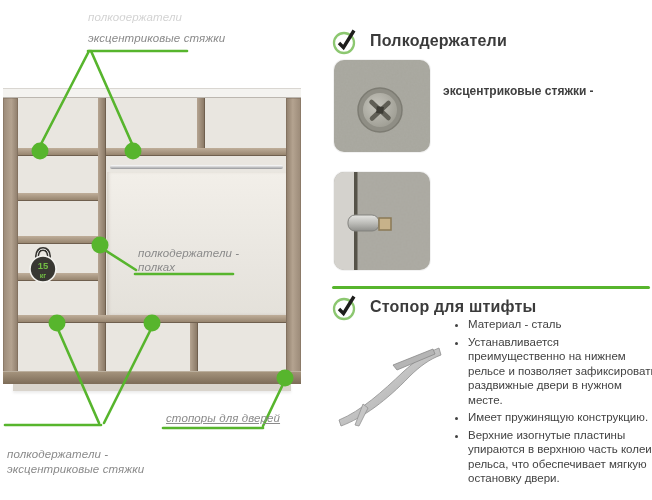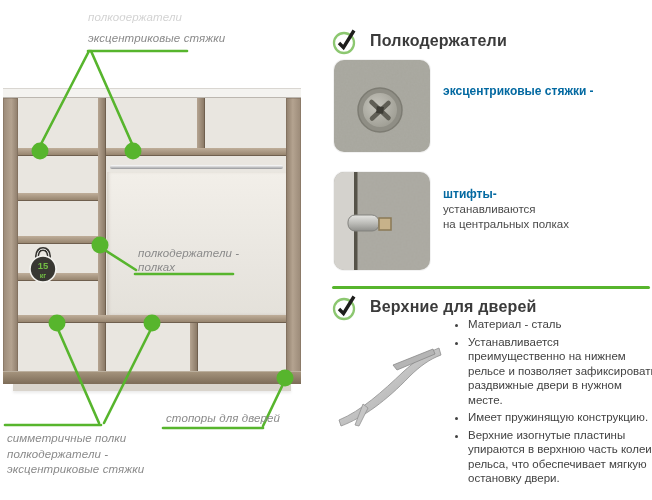--- a/index.html
+++ b/index.html
@@ -40,21 +40,21 @@
             background:linear-gradient(#a7967f,#7d6c58);
             box-shadow:inset 0 1px 0 rgba(255,255,255,.25);}
   .plinth{left:10px;top:296px;width:278px;height:7px;background:#d9d4cc;
           box-shadow:0 2px 3px rgba(0,0,0,.08);}
   
   #right-col{left:331px;top:0;width:321px;height:500px;}
   .sec-header{position:absolute;display:flex;align-items:center;gap:11px;}
   .sec-title{font-size:16px;font-weight:bold;color:#3b3b3b;letter-spacing:.2px;}
   .photo{position:absolute;border-radius:10px;overflow:hidden;box-shadow:0 0 0 1px rgba(0,0,0,.05);}
   .hw-text{position:absolute;font-size:11.5px;color:#4a4a4a;line-height:15px;}
-  .hw-text b{font-size:12px;color:#0369a1;}
+  .hw-text b{font-size:12px;color:#404040;}
   .green-divider{position:absolute;left:1px;top:286px;width:318px;height:3px;background:#57b52d;border-radius:2px;}
   .bullets{position:absolute;left:122px;top:317px;width:206px;}
   .bullets ul{margin:0;padding-left:15px;}
   .bullets li{font-size:11.5px;color:#424242;line-height:14.5px;margin-bottom:3px;}
   svg{display:block;}
 </style>
 </head>
 <body>
 
 <div class="abs" id="wardrobe">
@@ -121,25 +121,25 @@
 
 <div class="diag-label faded" style="left:88px;top:15px;">
   <span>полкодержатели</span>
 </div>
 <div class="diag-label" style="left:88px;top:31px;">эксцентриковые стяжки</div>
 <div class="diag-label" style="left:138px;top:246px;">
   <span>полкодержатели -</span><br>
   <span>полках</span>
 </div>
 <div class="diag-label" style="left:7px;top:431px;line-height:15.5px;">
-  <span>симметричные полки</span><br>
+  <br>
   <span>полкодержатели -</span><br>
   <span>эксцентриковые стяжки</span>
 </div>
-<div class="diag-label" style="left:166px;top:411px;">стопоры для дверей</div>
+<div class="diag-label" style="left:166px;top:411px;text-decoration:underline;">стопоры для дверей</div>
 
 <div class="abs" id="right-col">
 
   <div class="sec-header" style="left:1px;top:26px;">
     <span>
       <svg width="27" height="29" viewBox="0 0 27 29">
         <circle cx="12" cy="17" r="10" fill="#ffffff" stroke="#8cc770" stroke-width="2.3"></circle>
         <path d="M7 17 L11.5 21.5 L22 4.5" fill="none" stroke="#1e1e1c" stroke-width="3.4"></path>
       </svg>
     </span>
@@ -185,36 +185,31 @@
         </linearGradient>
       </defs>
       <rect width="96" height="98" fill="#aaa8a0"></rect>
       <rect width="96" height="98" filter="url(#noise2)"></rect>
       <rect x="0" y="0" width="20" height="98" fill="#d4d2cd"></rect>
       <rect x="20" y="0" width="3.5" height="98" fill="#565349"></rect>
       <rect x="14" y="43" width="31" height="16" rx="7" fill="url(#pinG)" stroke="#83837f" stroke-width="1"></rect>
       <rect x="45" y="46" width="12" height="12" fill="#c7b28a" stroke="#8a7956" stroke-width="1.5"></rect>
     </svg>
   </div>
-  <div class="hw-text" style="left:112px;top:187px;width:206px;">
-    <b>штифты-</b><br>
-    <span>устанавливаются</span><br>
-    <span>на центральных полках</span>
-  </div>
 
   <div class="green-divider"></div>
 
   <div class="sec-header" style="left:1px;top:292px;">
     <span>
       <svg width="27" height="29" viewBox="0 0 27 29">
         <circle cx="12" cy="17" r="10" fill="#ffffff" stroke="#8cc770" stroke-width="2.3"></circle>
         <path d="M7 17 L11.5 21.5 L22 4.5" fill="none" stroke="#1e1e1c" stroke-width="3.4"></path>
       </svg>
     </span>
-    <span class="sec-title">Верхние для дверей</span>
+    <span class="sec-title">Стопор для штифты</span>
   </div>
 
   <div class="abs" style="left:2px;top:328px;width:115px;height:115px;">
     <svg width="115" height="115" viewBox="0 0 115 115">
       <defs>
         <linearGradient id="steel" x1="0" y1="0" x2="1" y2="1">
           <stop offset="0%" stop-color="#e9e9e9"></stop>
             <stop offset="50%" stop-color="#c2c2c2"></stop>
           <stop offset="100%" stop-color="#9d9d9d"></stop>
         </linearGradient>

